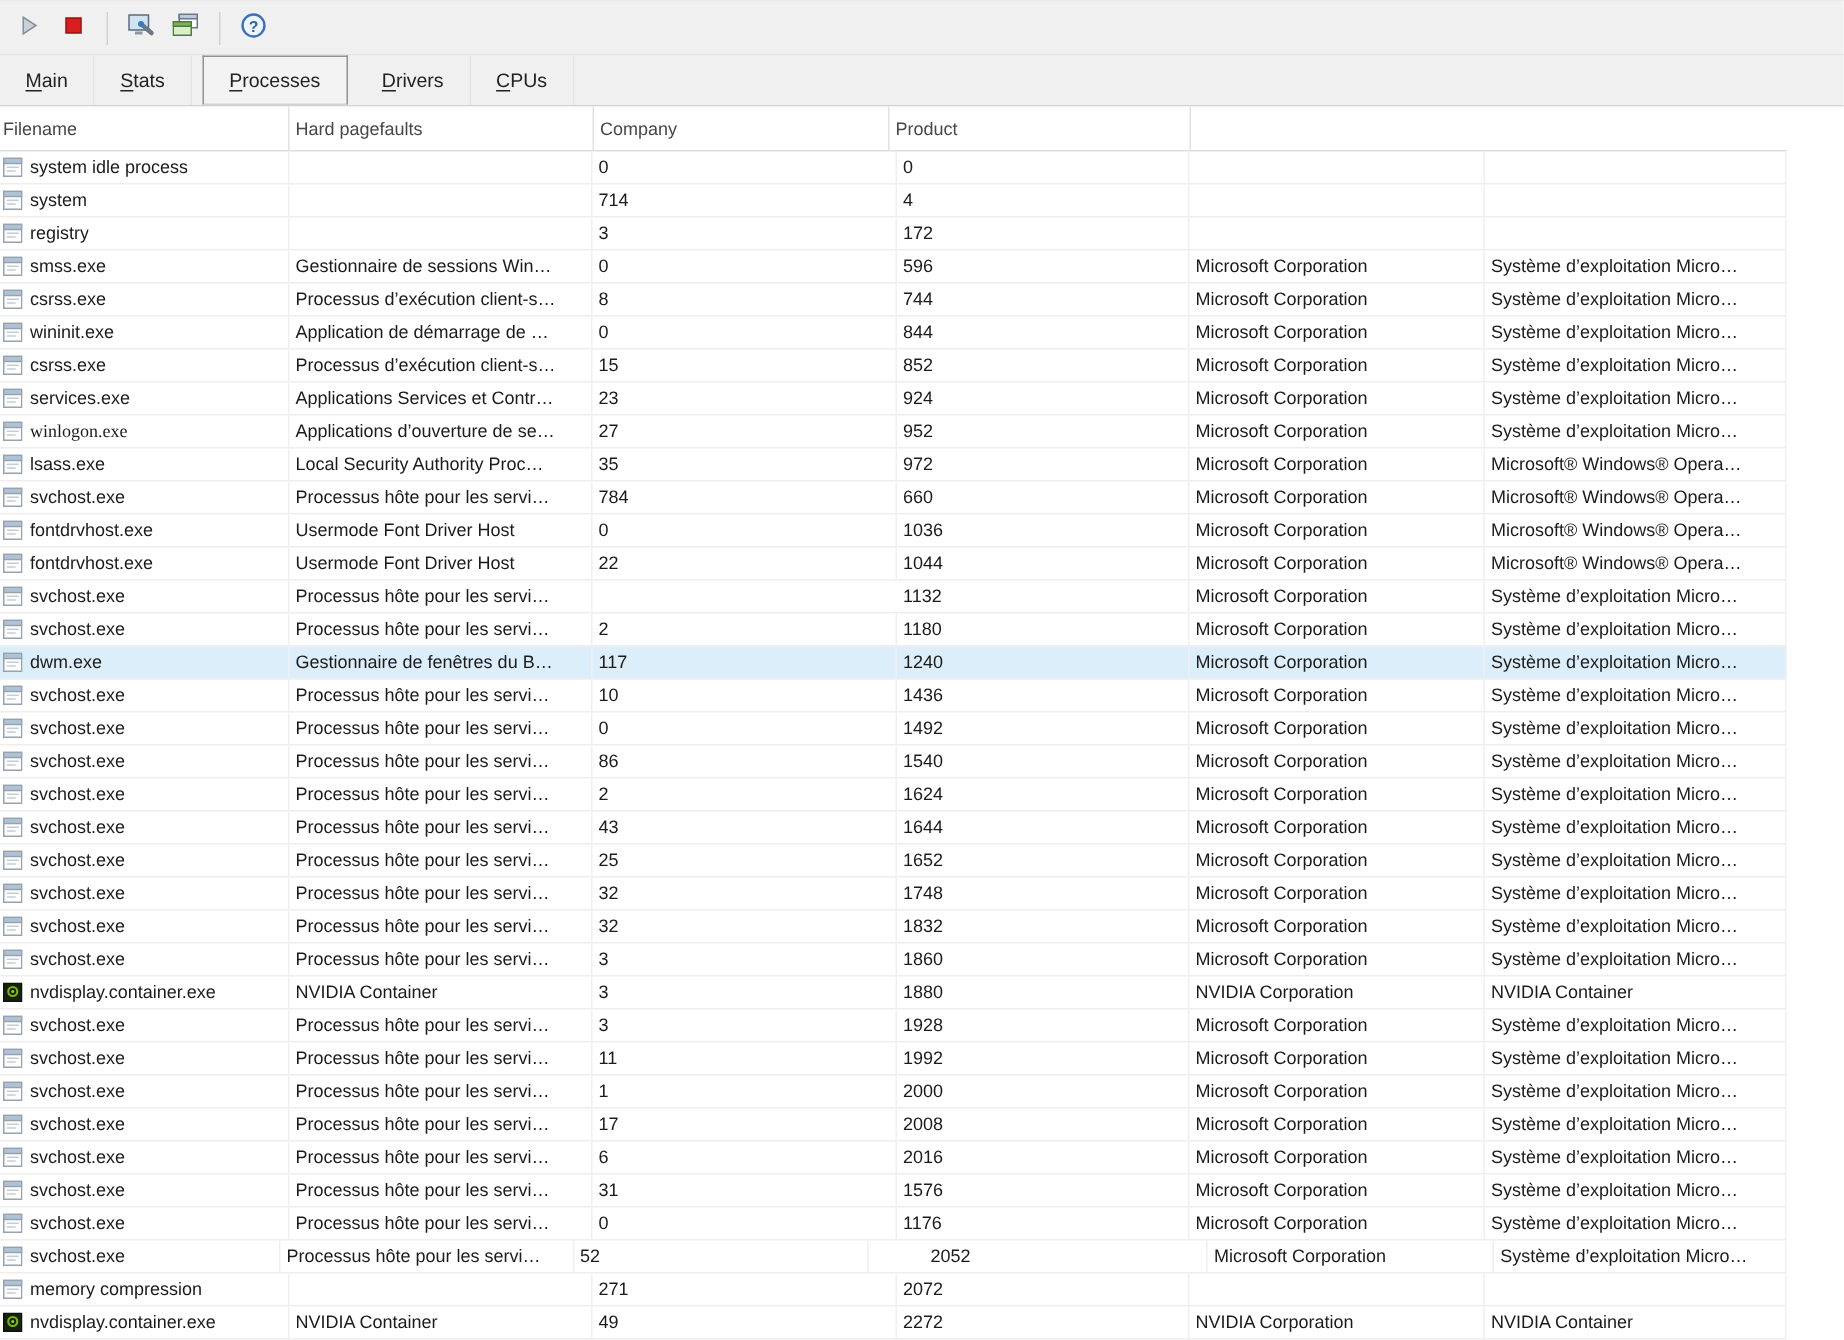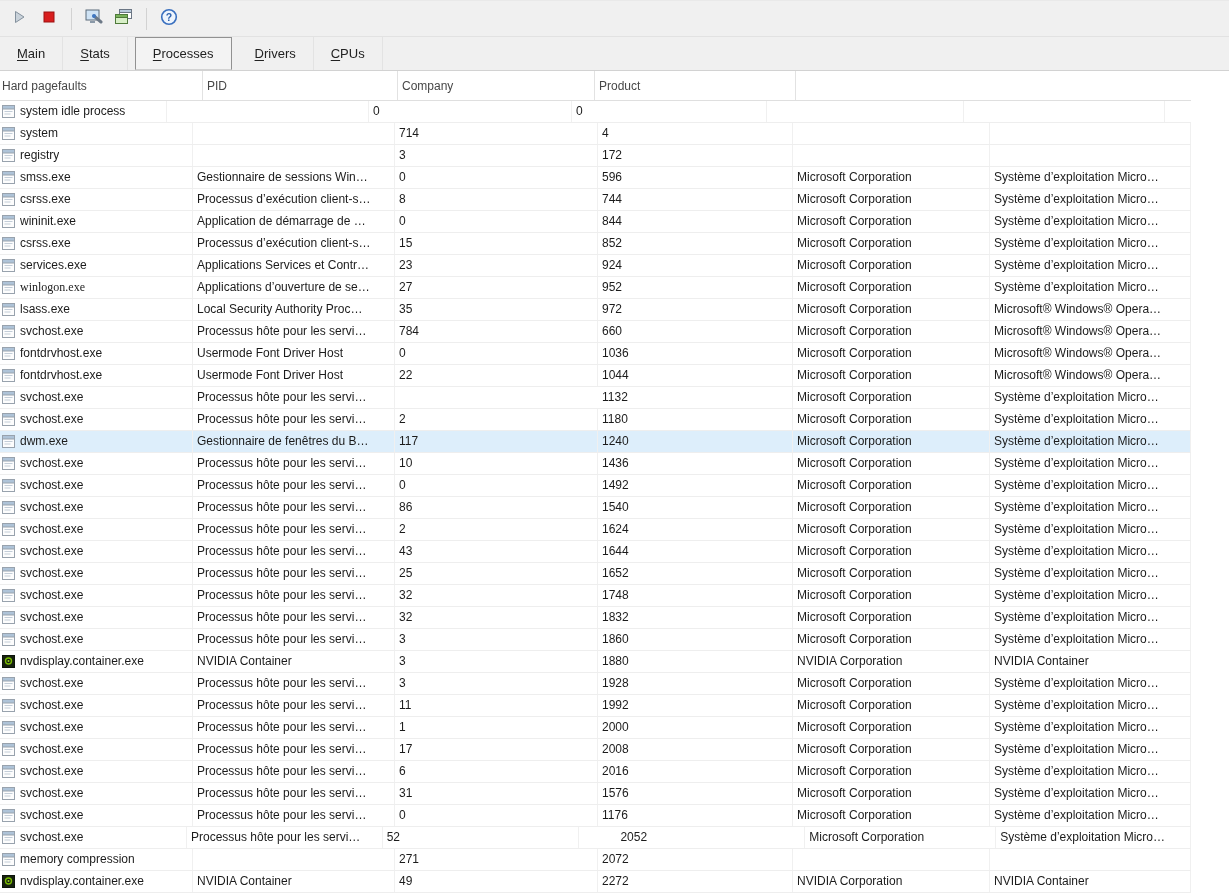--- a/index.html
+++ b/index.html
@@ -140,28 +140,28 @@
   <div class="tabbar" id="tabbar">
       <div class="tab"><u>M</u>ain</div>
       <div class="tab"><u>S</u>tats</div>
       <div class="tab selected"><u>P</u>rocesses</div>
       <div class="tab"><u>D</u>rivers</div>
       <div class="tab"><u>C</u>PUs</div>
     </div>
 
   <div class="grid">
     <div class="grid-header" id="grid-header">
+        <div class="gh-cell" style="width: 193px;">Filename</div>
         <div class="gh-cell" style="width: 203px;">Hard pagefaults</div>
-        <div class="gh-cell" style="width: 195px;">PID</div>
         <div class="gh-cell" style="width: 197px;">Company</div>
         <div class="gh-cell" style="width: 201px;">Product</div>
       </div>
     <div class="grid-body" id="grid-body">
         <div class="row">
-          <div class="cell c0" style="width: 167px;">
+          <div class="cell c0" style="width: 193px;">
             <span class="proc-icon">
               <svg width="13" height="13" viewBox="0 0 13 13">
                 <rect x="0.5" y="0.5" width="12" height="12" fill="#fdfdfd" stroke="#98a2ad"></rect>
                 <rect x="0.5" y="0.5" width="12" height="3.5" fill="#aec3d8" stroke="#98a2ad"></rect>
                 <rect x="2.5" y="6" width="8" height="1" fill="#c3cdd8"></rect>
                 <rect x="2.5" y="8.5" width="6" height="1" fill="#c3cdd8"></rect>
               </svg>
             </span>
             <span class="fn-text">system idle process</span>
           </div>

